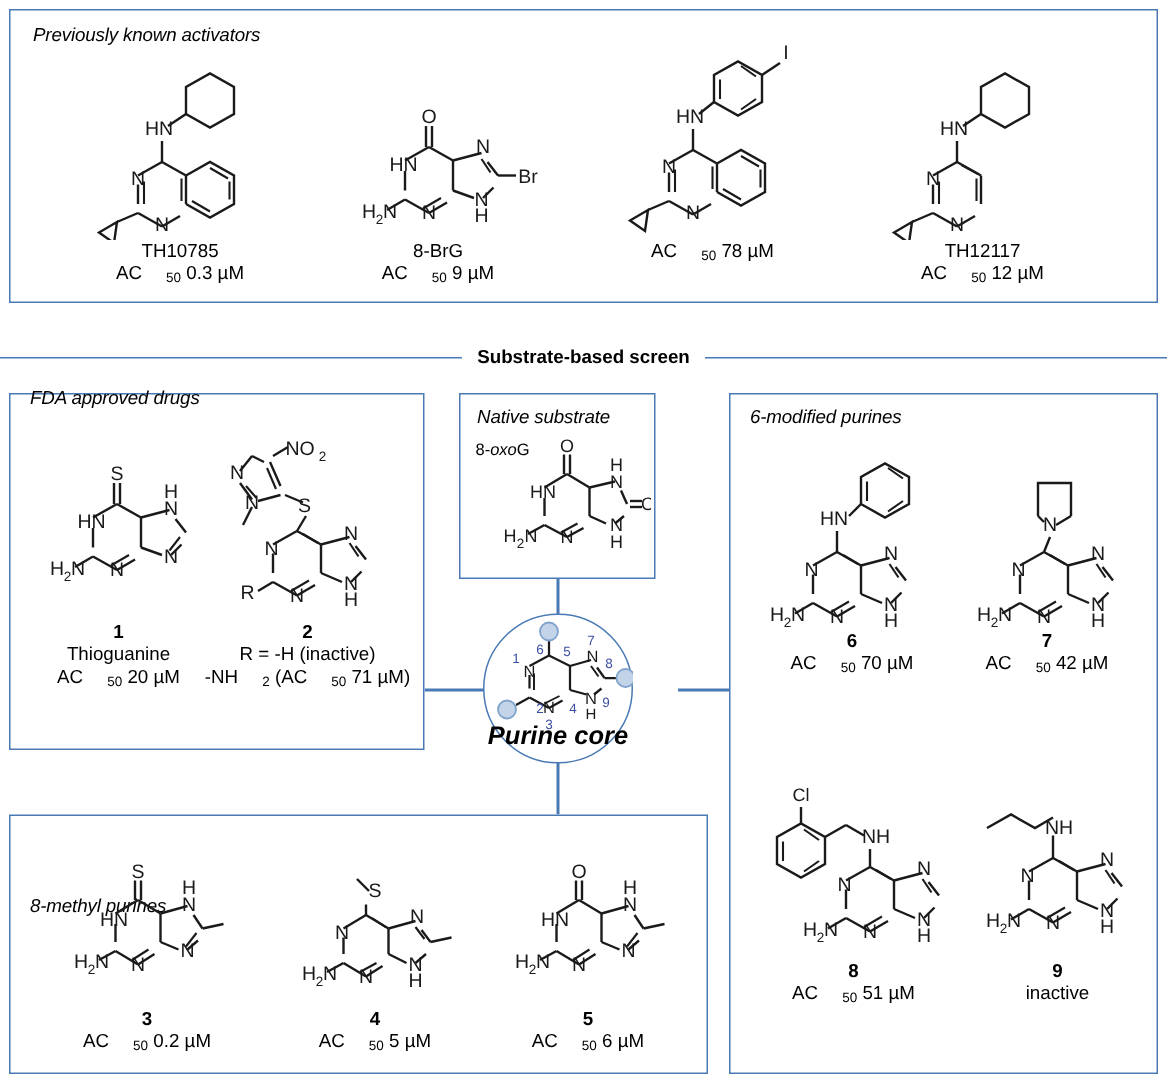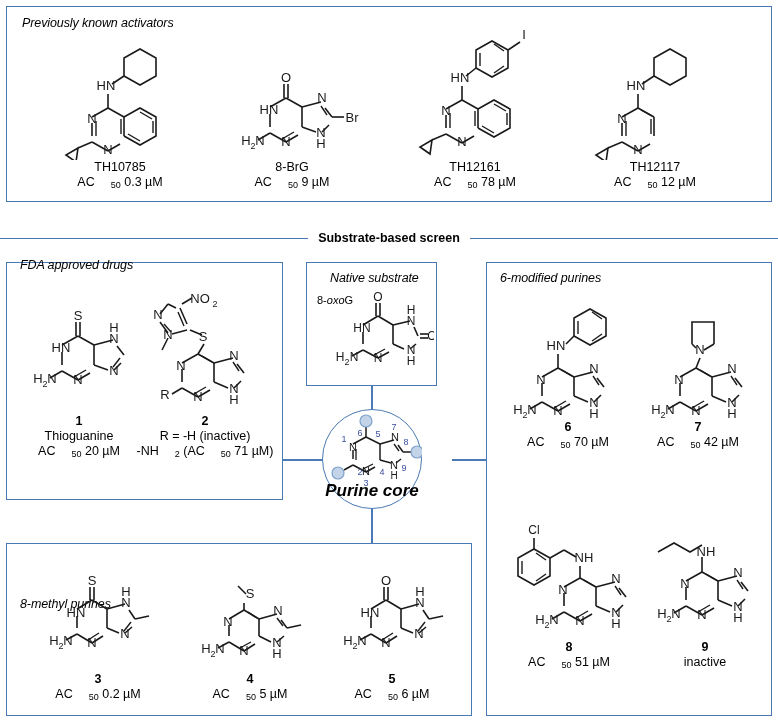--- a/index.html
+++ b/index.html
@@ -187,21 +187,20 @@
       <line x1="94" y1="113" x2="82" y2="106" stroke-width="1.4"></line>
 
       <line x1="46" y1="114" x2="32" y2="120"></line>
       <polygon points="32,120 20,127 30,134"></polygon>
     </g>
     <text x="60" y="62" font-size="13" text-anchor="middle" fill="#1a1a1a">HN</text>
     <text x="46" y="95" font-size="13" text-anchor="middle" fill="#1a1a1a">N</text>
     <text x="62" y="126" font-size="13" text-anchor="middle" fill="#1a1a1a">N</text>
     <text x="124" y="19" font-size="13" text-anchor="middle" fill="#1a1a1a">I</text>
   </svg>
-  <div class="cap">TH12161</div>
   <div class="cap">
     <span>AC</span><span class="sub">50</span>
     <span>78 µM</span>
   </div>
 </div>
 
 <div class="cmpd" style="left:580px;top:32px;width:150px;">
   <svg class="struct" width="150" height="128" viewBox="0 0 150 128">
     <g fill="none" stroke="#1a1a1a" stroke-width="1.6">
       <polygon points="74,44 74,26 90,17 106,26 106,44 90,53"></polygon>
@@ -330,21 +329,21 @@
     <text x="35" y="117" font-size="13" text-anchor="middle" fill="#1a1a1a">R</text>
   </svg>
   <div class="cap"><b>2</b></div>
   <div class="cap">R = -H (inactive)</div>
   <div class="cap">
     <span>-NH</span><span class="sub">2</span><span> (AC</span><span class="sub">50</span><span> 71 µM)</span>
   </div>
 </div>
 
 <div class="panel" style="left:306px;top:262px;width:131px;height:124px;"></div>
-<div class="panel-title" style="left:318px;top:271px;margin-left:12px;">Native substrate</div>
+<div class="panel-title" style="left:318px;top:271px;">Native substrate</div>
 <div class="oxo-lbl" style="left:317px;top:294px;">
   <span>8-</span><i>oxo</i><span>G</span>
 </div>
 <div class="cmpd" style="left:314px;top:288px;width:120px;">
   <svg class="struct" width="120" height="96" viewBox="0 0 120 96">
     <g fill="none" stroke="#1a1a1a" stroke-width="1.6">
       <line x1="62" y1="28" x2="62" y2="15"></line>
       <line x1="66" y1="28" x2="66" y2="15"></line>
       <line x1="64" y1="28" x2="49" y2="37"></line>
       <line x1="49" y1="44" x2="49" y2="56"></line>

